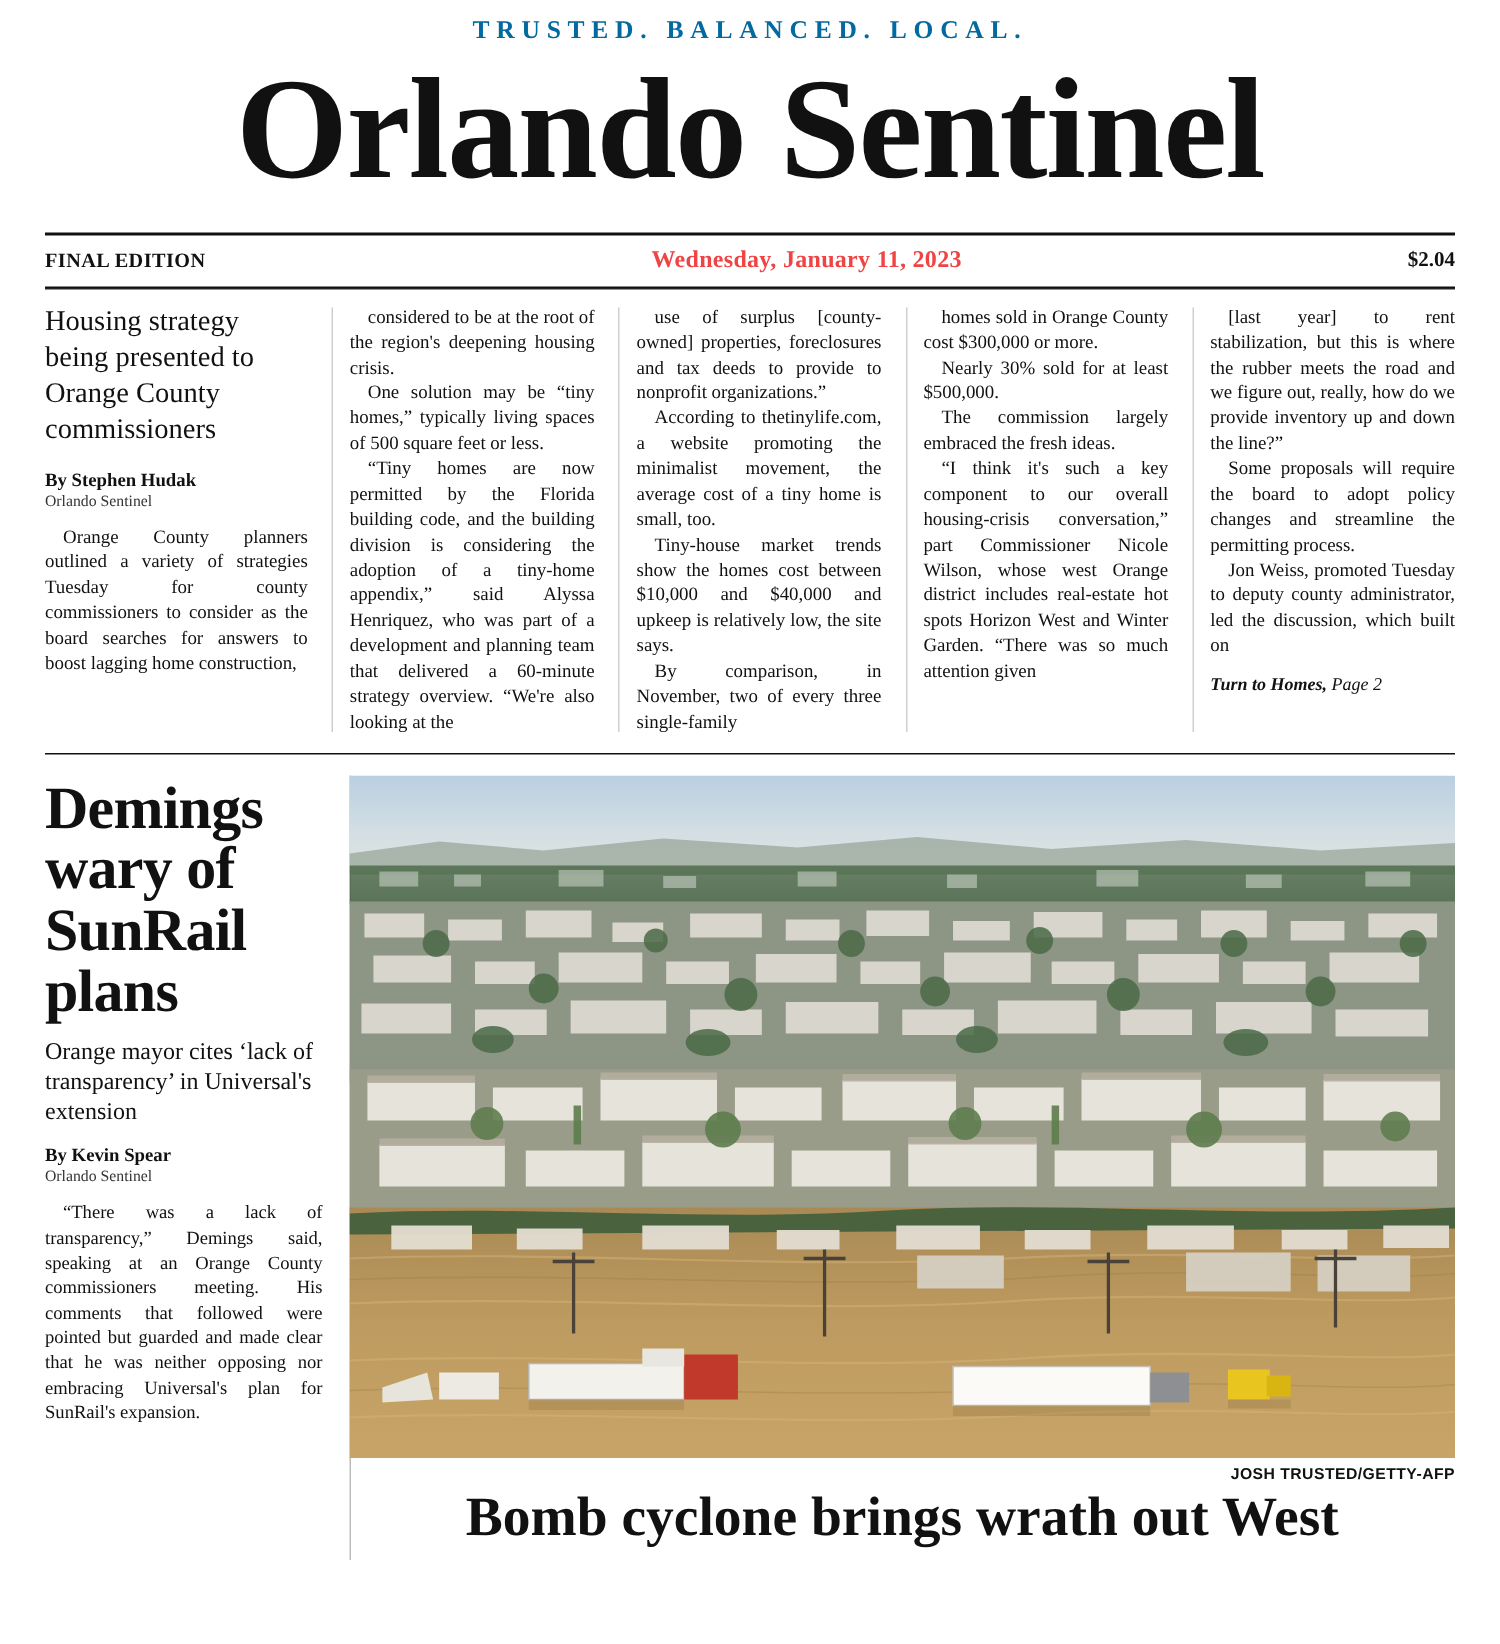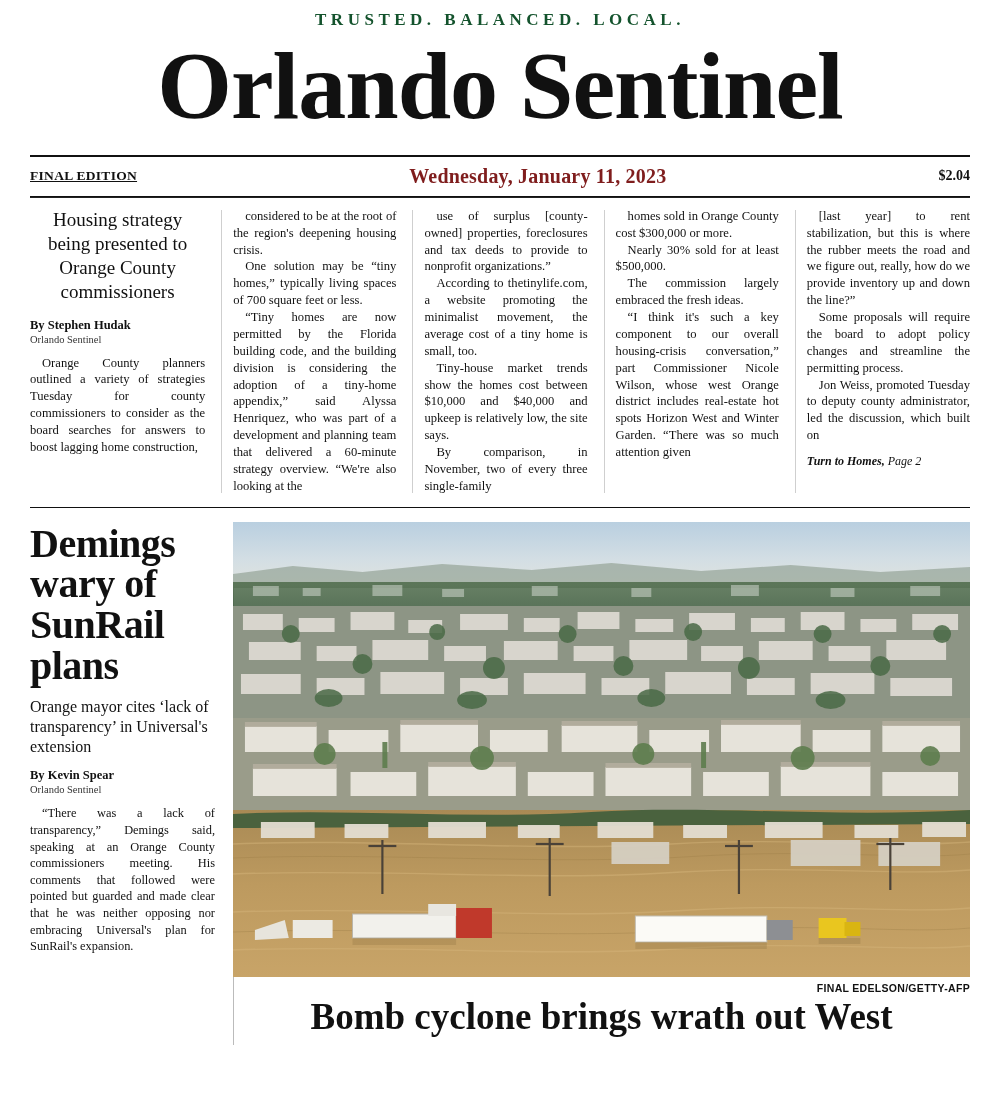--- a/index.html
+++ b/index.html
@@ -8,21 +8,21 @@
     background:#ffffff;
     font-family:"Liberation Serif", serif;
     color:#111;
     overflow:hidden;
   }
   .page{width:1000px; height:1096px; position:relative; box-sizing:border-box; padding:0 30px;}
 
   
   .tagline{
     text-align:center;
-    color:#14532d;
+    color:#0369a1;
     font-family:"Liberation Serif", serif;
     font-weight:bold;
     font-size:17px;
     letter-spacing:4.5px;
     padding-top:10px;
   }
   .masthead{
     text-align:center;
     font-family:"Liberation Serif", serif;
     font-weight:bold;
@@ -30,22 +30,22 @@
     letter-spacing:-1px;
     line-height:1.05;
     margin-top:6px;
   }
   .rule-thick{border-top:2px solid #111; margin-top:18px;}
   .infobar{
     display:flex; align-items:center; justify-content:space-between;
     padding:8px 0 8px 0;
     font-family:"Liberation Serif", serif;
   }
-  .infobar .edition{font-weight:bold; font-size:13.5px; letter-spacing:.3px;text-decoration:underline;}
-  .infobar .date{font-weight:bold; font-size:20px; color:#7f1d1d; letter-spacing:.2px;}
+  .infobar .edition{font-weight:bold; font-size:13.5px; letter-spacing:.3px;}
+  .infobar .date{font-weight:bold; font-size:16px; color:#ef4444; letter-spacing:.2px;}
   .infobar .price{font-weight:bold; font-size:14px;}
   .rule-thin{border-top:1px solid #111;}
 
   
   .lead-headline{
     font-family:"Liberation Serif", serif;
     font-weight:bold;
     font-size:66px;
     line-height:1.02;
     letter-spacing:-1px;
@@ -64,21 +64,20 @@
   .lead-cols .col + .col::before{
     content:""; position:absolute; left:0; top:2px; bottom:2px;
     border-left:1px solid #cfcfcf;
   }
   .deck{
     font-family:"Liberation Serif", serif;
     font-size:19px;
     line-height:1.26;
     font-weight:normal;
     margin-bottom:14px;
-    text-align:center;
   }
   .byline{font-weight:bold; font-size:12.5px; margin-bottom:1px;}
   .byline-sub{font-size:10.5px; color:#333; margin-bottom:10px;}
   p.body{
     font-size:12.6px;
     line-height:1.34;
     text-align:justify;
     margin:0;
     text-indent:12px;
     hyphens:auto;
@@ -164,21 +163,21 @@
 
   <div class="lead-cols">
     <div class="col">
       <div class="deck">Housing strategy being presented to Orange County commissioners</div>
       <div class="byline">By Stephen Hudak</div>
       <div class="byline-sub">Orlando Sentinel</div>
       <p class="body first">Orange County planners outlined a variety of strategies Tuesday for county commissioners to consider as the board searches for answers to boost lagging home construction,</p>
     </div>
     <div class="col">
       <p class="body">considered to be at the root of the region's deepening housing crisis.</p>
-      <p class="body">One solution may be “tiny homes,” typically living spaces of 700 square feet or less.</p>
+      <p class="body">One solution may be “tiny homes,” typically living spaces of 500 square feet or less.</p>
       <p class="body">“Tiny homes are now permitted by the Florida building code, and the building division is considering the adoption of a tiny-home appendix,” said Alyssa Henriquez, who was part of a development and planning team that delivered a 60-minute strategy overview. “We're also looking at the</p>
     </div>
     <div class="col">
       <p class="body">use of surplus [county-owned] properties, foreclosures and tax deeds to provide to nonprofit organizations.”</p>
       <p class="body">According to thetinylife.com, a website promoting the minimalist movement, the average cost of a tiny home is small, too.</p>
       <p class="body">Tiny-house market trends show the homes cost between $10,000 and $40,000 and upkeep is relatively low, the site says.</p>
       <p class="body">By comparison, in November, two of every three single-family</p>
     </div>
     <div class="col">
       <p class="body">homes sold in Orange County cost $300,000 or more.</p>
@@ -399,19 +398,19 @@
           </g>
 
           <g fill="#8d7441" opacity="0.3">
             <rect x="120" y="416" width="104" height="7"></rect>
             <rect x="404" y="420" width="132" height="7"></rect>
             <rect x="588" y="416" width="42" height="6"></rect>
           </g>
         </svg>
       </div>
 
-      <div class="credit">FINAL EDELSON/GETTY-AFP</div>
+      <div class="credit">JOSH TRUSTED/GETTY-AFP</div>
       <h2 class="photo-headline">Bomb cyclone brings wrath out West</h2>
 
     </div>
   </div>
 
 </div>
 
 </body></html>

